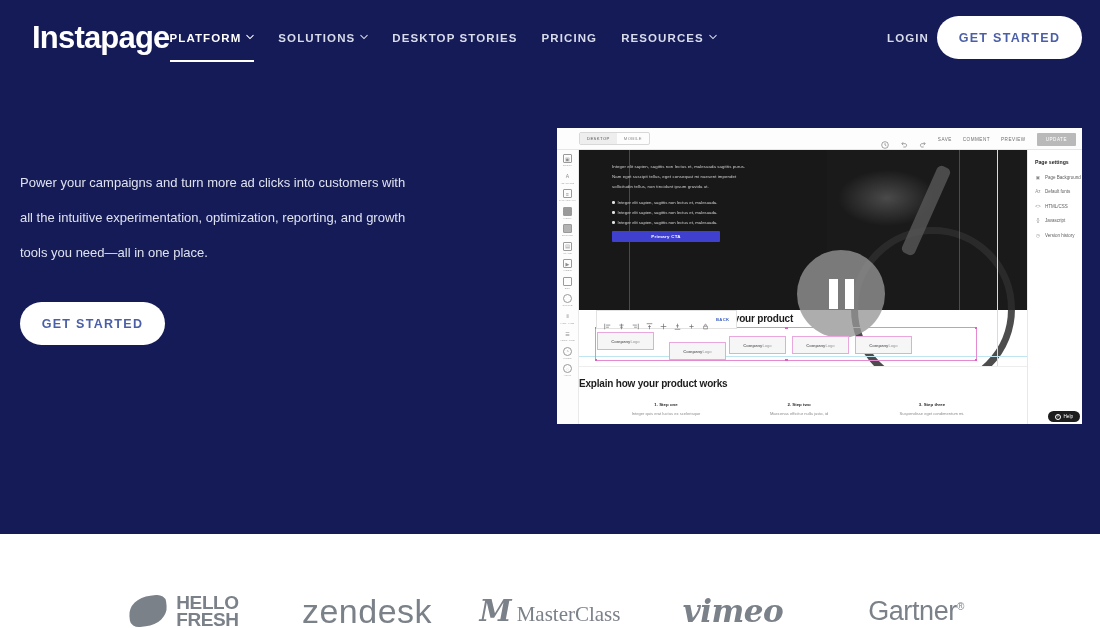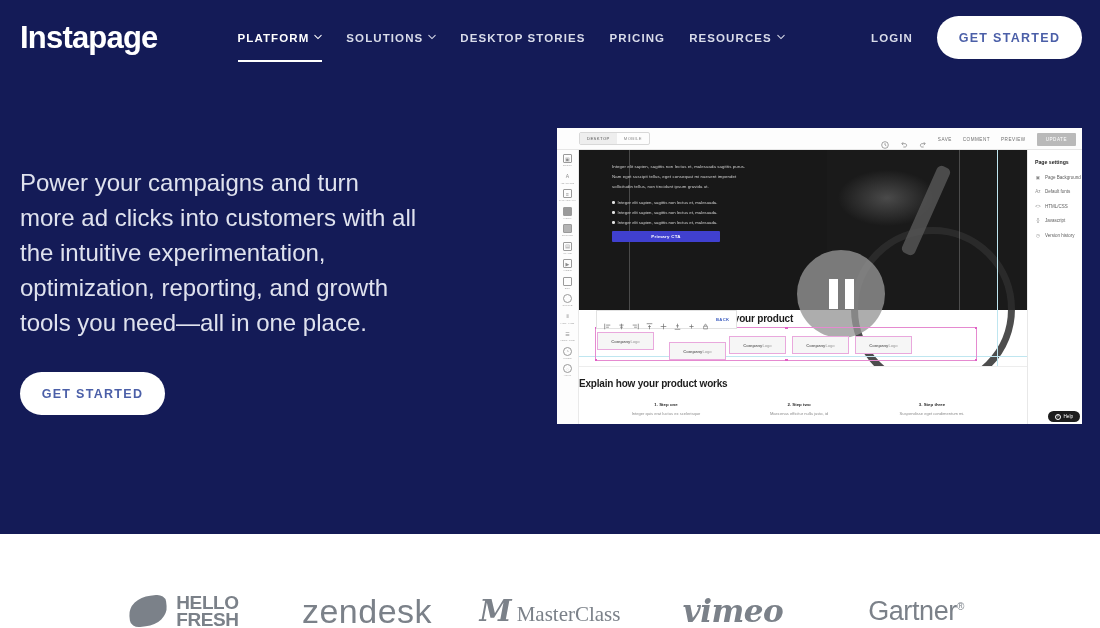--- a/index.html
+++ b/index.html
@@ -19,29 +19,28 @@
     overflow: hidden;
   }
 
   
   .nav {
     position: absolute; top: 0; left: 0;
     width: 1100px; height: 75px;
     display: flex; align-items: center;
   }
   .logo {
-    margin-left: 20px;
+    margin-left: 32px;
     color: #ffffff;
     font-size: 31px;
     font-weight: bold;
     letter-spacing: -0.8px;
   }
   .nav-links {
     display: flex; align-items: center;
-    margin-left: 80px;
     gap: 24px;
   }
   .nav-link {
     position: relative;
     color: #d9dcea;
     font-size: 11.5px;
     letter-spacing: 1.1px;
     font-weight: 600;
     display: flex; align-items: center; gap: 5px;
     padding: 4px 0 4px 0;
@@ -58,21 +57,21 @@
   }
   .caret {
     width: 8px; height: 8px;
     display: inline-block;
     position: relative; top: -1px;
   }
   .caret svg { display: block; }
 
   .nav-right {
     position: absolute; right: 18px; top: 0; height: 75px;
-    display: flex; align-items: center; gap: 24px;
+    display: flex; align-items: center; gap: 8px;
   }
   .login {
     color: #d9dcea;
     font-size: 11.5px;
     letter-spacing: 1.1px;
     font-weight: 600;
     cursor: pointer;
   }
   .btn-pill {
     background: #ffffff;
@@ -94,21 +93,21 @@
   }
   .hero-title {
     color: #ffffff;
     font-size: 42px;
     line-height: 51px;
     font-weight: bold;
     letter-spacing: -0.6px;
   }
   .hero-sub {
     color: #dfe2ee;
-    font-size: 24px;
+    font-size: 13px;
     line-height: 35px;
     margin-top: 25px;
     max-width: 400px;
   }
   .btn-hero {
     width: 145px; height: 43px;
     margin-top: 32px;
   }
 
   

